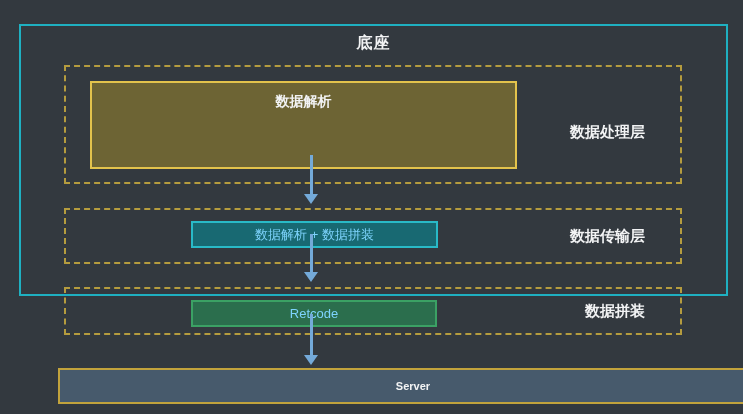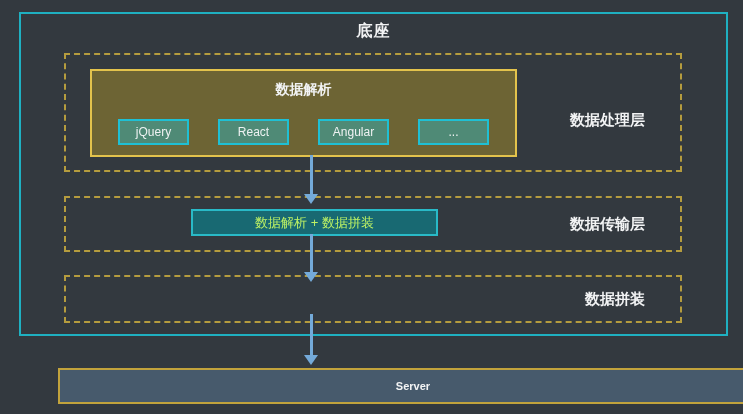--- a/index.html
+++ b/index.html
@@ -8,21 +8,21 @@
     background:#33393f;
     font-family:"Liberation Sans","DejaVu Sans",sans-serif;
     color:#f2f3f4;
     position:relative;
     overflow:hidden;
   }
   .canvas { position:absolute; left:0; top:0; width:743px; height:414px; }
 
   
   .base-box {
-    position:absolute; left:19px; top:12px; width:709px; height:324px;
+    position:absolute; left:19px; top:24px; width:709px; height:272px;
     border:2px solid #1fb0c1; box-sizing:border-box;
   }
   .base-title {
     position:absolute; left:0; top:7px; width:100%;
     text-align:center; font-size:16px; font-weight:bold; letter-spacing:1px;
   }
 
   
   .dashed {
     position:absolute; left:43px; width:618px;
@@ -58,21 +58,21 @@
     width:71px; height:26px;
     background:#4f8a76; border:2px solid #1fc0d4; box-sizing:border-box;
     display:flex; align-items:center; justify-content:center;
     font-size:12px; color:#eef2f2;
   }
 
   
   .node {
     position:absolute; left:125px; box-sizing:border-box;
     display:flex; align-items:center; justify-content:center;
-    font-size:13px; color:#bef264;
+    font-size:13px; color:#7dd3fc;
   }
   .node-processing {
     top:11px; width:247px; height:27px;
     background:#186972; border:2px solid #29bac7;
   }
   .node-transport {
     top:11px; width:246px; height:27px;
     background:#2b6e4d; border:2px solid #3ba164;
   }
 
@@ -103,36 +103,31 @@
 <body>
 
 <div class="canvas">
 
   <div class="base-box">
     <div class="base-title">底座</div>
 
     <div class="dashed layer1">
       <div class="plugin-box">
         <div class="plugin-title">数据解析</div>
-        <div class="plugin-row">
-          <div class="plugin-btn">jQuery</div>
-          <div class="plugin-btn">React</div>
-          <div class="plugin-btn">Angular</div>
-          <div class="plugin-btn">...</div>
-        </div>
       </div>
       <div class="layer-label">数据处理层</div>
     </div>
 
     <div class="dashed layer2">
       <div class="node node-processing">数据解析 + 数据拼装</div>
       <div class="layer-label">数据传输层</div>
     </div>
 
     <div class="dashed layer3">
+      <div class="node node-transport">Retcode</div>
       <div class="layer-label">数据拼装</div>
     </div>
   </div>
 
   <div class="arrow arrow-1">
     <div class="shaft"></div>
     <div class="head"></div>
   </div>
   <div class="arrow arrow-2">
     <div class="shaft"></div>

